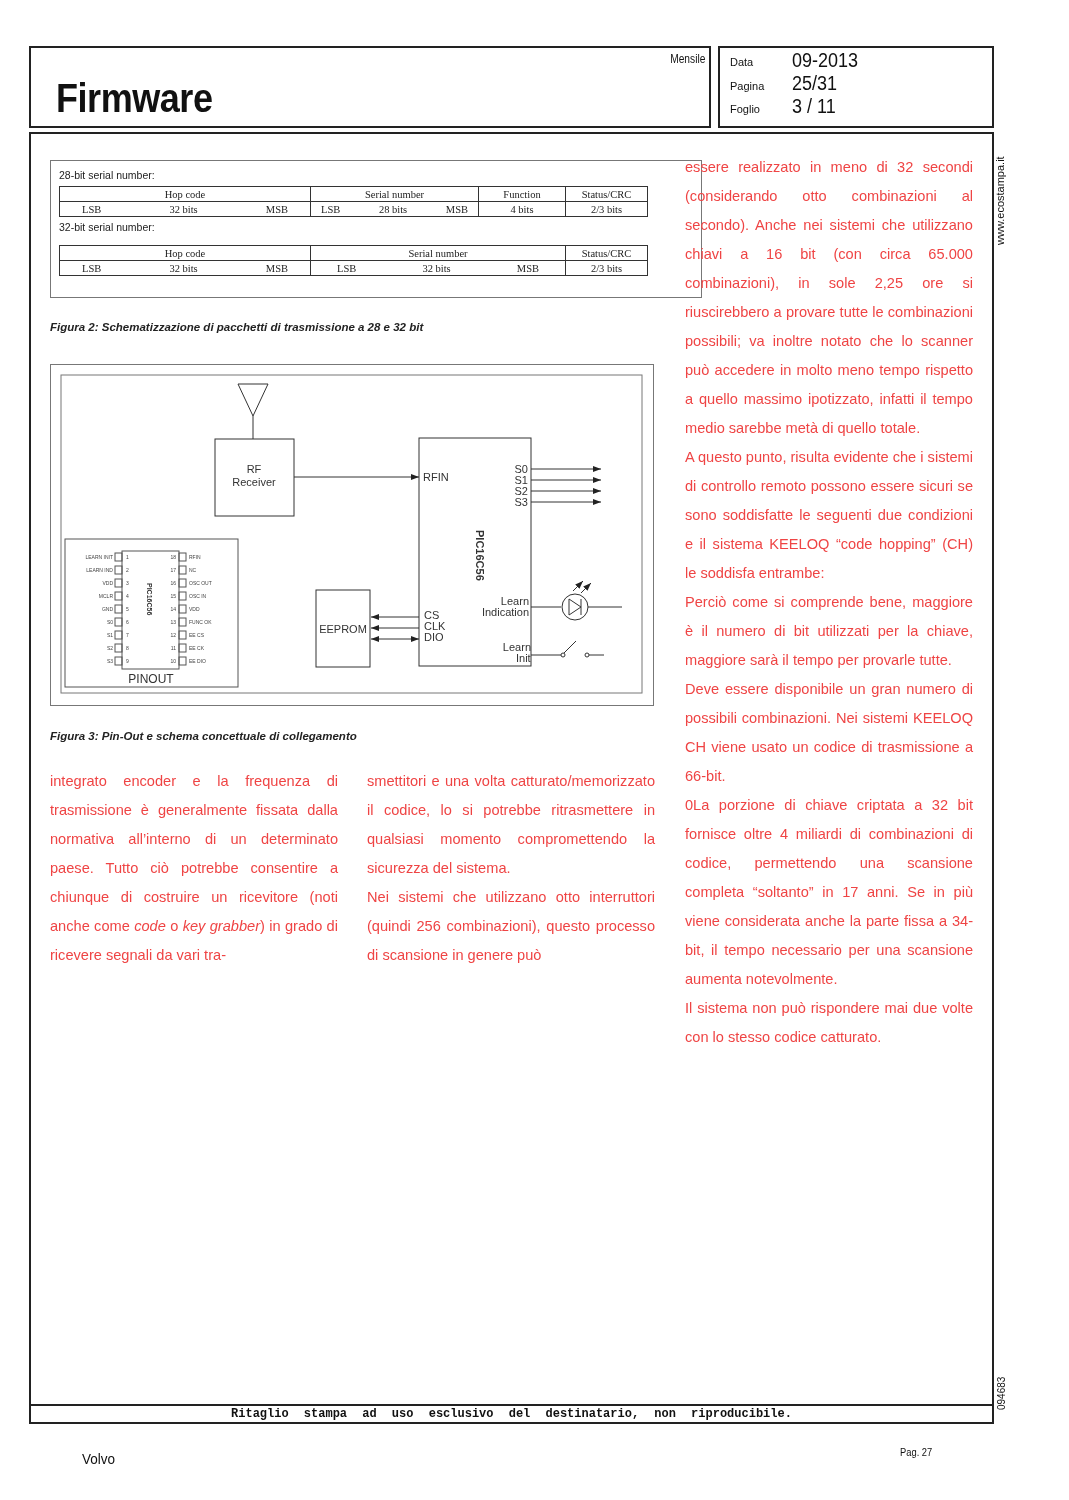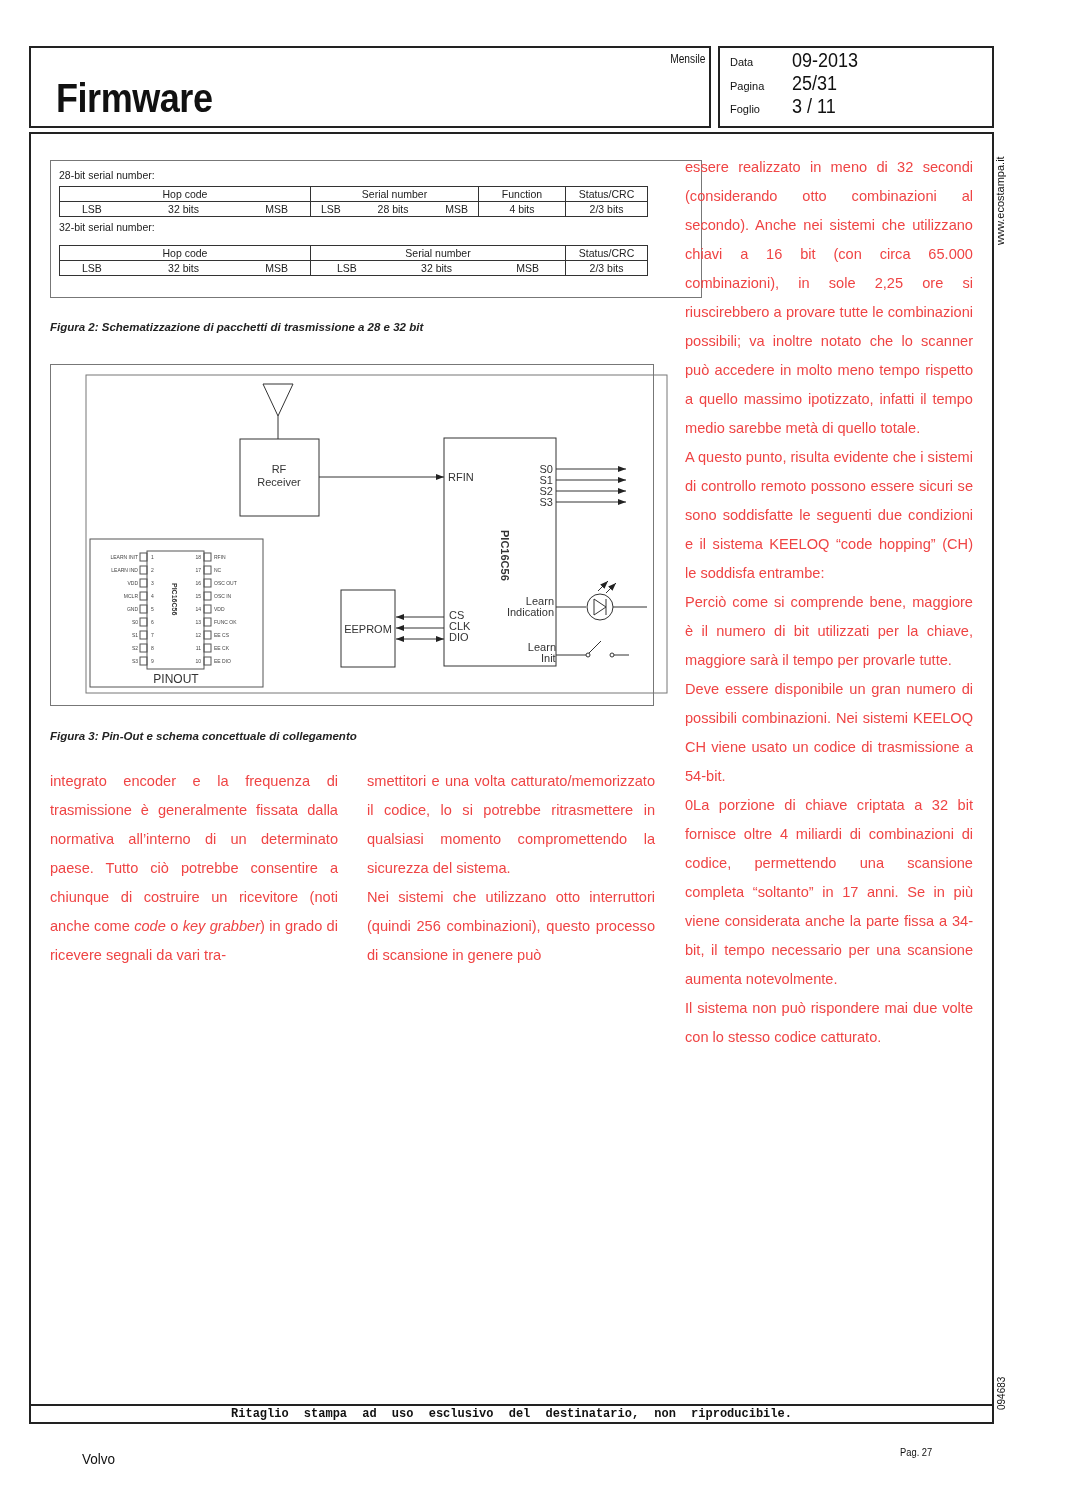--- a/index.html
+++ b/index.html
@@ -16,26 +16,26 @@
   .body-frame { left:29px; top:132px; width:965px; height:1292px; border:2px solid #222; box-sizing:border-box; }
   .footer-line { left:0; right:0; top:1270px; border-top:2px solid #222; }
   .footer-text { left:0; right:0; top:1273px; text-align:center; font-family:"Liberation Mono", monospace; font-size:12px; font-weight:bold; word-spacing:8px; }
   .side-url { left:994px; top:145px; width:20px; height:100px; }
   .side-url span { position:absolute; left:0; top:100px; transform:rotate(-90deg); transform-origin:left top; font-size:11px; white-space:nowrap; }
   .side-code { left:996px; top:1370px; width:16px; height:40px; }
   .side-code span { position:absolute; left:0; top:40px; transform:rotate(-90deg); transform-origin:left top; font-size:10px; white-space:nowrap; }
   
   .fig2 { left:50px; top:160px; width:652px; height:138px; border:1px solid #777; box-sizing:border-box; }
   .fig2 .lbl { position:absolute; left:8px; font-size:10.5px; color:#222; }
-  table.pkt { position:absolute; left:8px; width:589px; border-collapse:collapse; font-size:10.5px; color:#222; }
+  table.pkt { position:absolute; left:8px; width:589px; border-collapse:collapse; font-size:10.5px; color:#222;font-family:Liberation Serif, serif; }
   table.pkt td { border:1px solid #333; height:14px; padding:0; text-align:center; }
   .sub { display:flex; justify-content:space-between; padding:0 22px; }
   .cap { font-size:11.5px; font-weight:bold; font-style:italic; color:#222; }
   
-  .fig3 { left:50px; top:364px; width:604px; height:342px; border:1px solid #777; box-sizing:border-box;padding-left:25px; }
+  .fig3 { left:50px; top:364px; width:604px; height:342px; border:1px solid #777; box-sizing:border-box; }
   
   .col { font-size:14.6px; line-height:29px; color:#ef4444; text-align:justify; }
   .col p { margin:0; }
   .bottom-left { left:82px; top:1450px; font-size:15px; transform:scaleX(0.9); transform-origin:left; }
   .bottom-right { left:900px; top:1446px; font-size:11px; transform:scaleX(0.85); transform-origin:left; }
   svg text { font-family:"Liberation Sans", sans-serif; }
 </style>
 </head>
 <body>
 
@@ -297,19 +297,19 @@
   <p><span>integrato encoder e la frequenza di trasmissione è generalmente fissata dalla normativa all’interno di un determinato paese. Tutto ciò potrebbe consentire a chiunque di costruire un ricevitore (noti anche come </span><em>code</em><span> o </span><em>key grabber</em><span>) in grado di ricevere segnali da vari tra-</span></p>
 </div>
 <div class="abs col" style="left:367px;top:767px;width:288px">
   <p>smettitori e una volta catturato/memorizzato il codice, lo si potrebbe ritrasmettere in qualsiasi momento compromettendo la sicurezza del sistema.</p>
   <p>Nei sistemi che utilizzano otto interruttori (quindi 256 combinazioni), questo processo di scansione in genere può</p>
 </div>
 <div class="abs col" style="left:685px;top:153px;width:288px">
   <p>essere realizzato in meno di 32 secondi (considerando otto combinazioni al secondo). Anche nei sistemi che utilizzano chiavi a 16 bit (con circa 65.000 combinazioni), in sole 2,25 ore si riuscirebbero a provare tutte le combinazioni possibili; va inoltre notato che lo scanner può accedere in molto meno tempo rispetto a quello massimo ipotizzato, infatti il tempo medio sarebbe metà di quello totale.</p>
   <p>A questo punto, risulta evidente che i sistemi di controllo remoto possono essere sicuri se sono soddisfatte le seguenti due condizioni e il sistema KEELOQ “code hopping” (CH) le soddisfa entrambe:</p>
   <p>Perciò come si comprende bene, maggiore è il numero di bit utilizzati per la chiave, maggiore sarà il tempo per provarle tutte.</p>
-  <p>Deve essere disponibile un gran numero di possibili combinazioni. Nei sistemi KEELOQ CH viene usato un codice di trasmissione a 54-bit.</p>
+  <p>Deve essere disponibile un gran numero di possibili combinazioni. Nei sistemi KEELOQ CH viene usato un codice di trasmissione a 66-bit.</p>
   <p>0La porzione di chiave criptata a 32 bit fornisce oltre 4 miliardi di combinazioni di codice, permettendo una scansione completa “soltanto” in 17 anni. Se in più viene considerata anche la parte fissa a 34-bit, il tempo necessario per una scansione aumenta notevolmente.</p>
   <p>Il sistema non può rispondere mai due volte con lo stesso codice catturato.</p>
 </div>
 
 <div class="abs bottom-left">Volvo</div>
 <div class="abs bottom-right">Pag. 27</div>
 
 </body></html>

